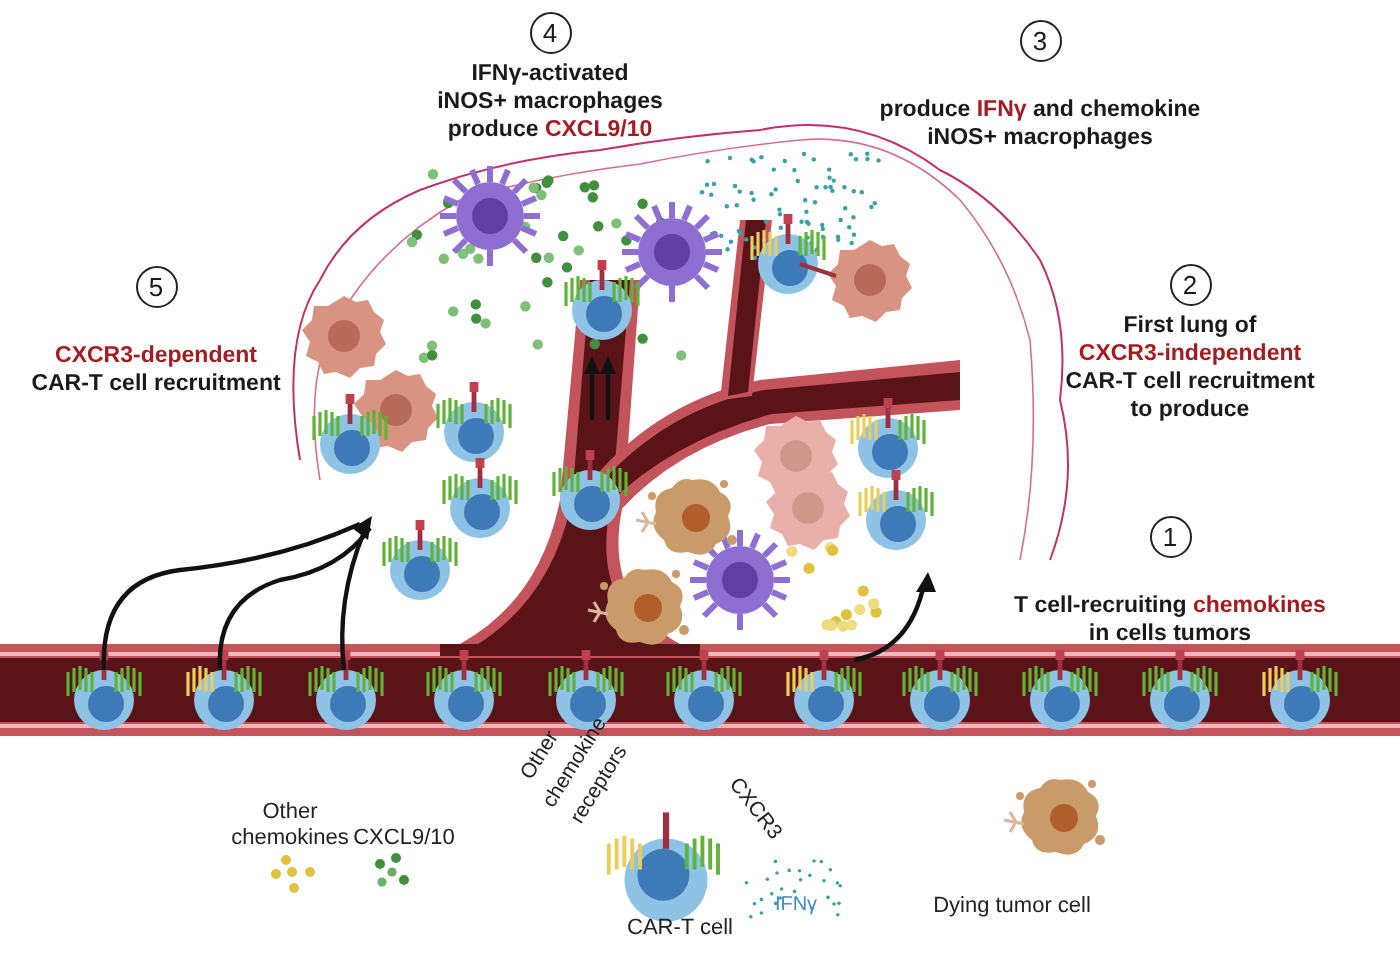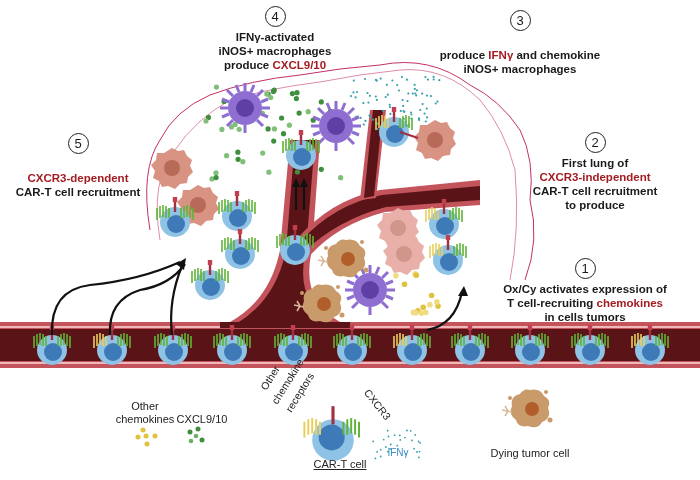--- a/index.html
+++ b/index.html
@@ -367,33 +367,33 @@
 <div class="lbl" style="left:515px;top:132px;width:160px;">
   <span class="num">2</span>
   <span>First lung of</span><br>
   <span class="red">CXCR3-independent</span><br>
   <span>CAR-T cell recruitment</span><br>
   <span>to produce</span>
 </div>
 
 <div class="lbl" style="left:490px;top:258px;width:190px;">
   <span class="num">1</span>
-  <span>Ox/Cy activates expression of</span><br>
+  <br>
   <span>T cell-recruiting </span><span class="red">chemokines</span><br>
   <span>in cells tumors</span>
 </div>
 
 
 <div class="leg" style="left:110px;top:400px;width:70px;">
   <span>Other</span><br>
   <span>chemokines</span>
 </div>
 <div class="leg" style="left:172px;top:413px;width:60px;">CXCL9/10</div>
 
 <div class="rot" style="left:268px;top:380px;transform:rotate(-58deg);">Other</div>
 <div class="rot" style="left:279px;top:394px;transform:rotate(-58deg);">chemokine</div>
 <div class="rot" style="left:293px;top:402px;transform:rotate(-58deg);">receptors</div>
 <div class="rot" style="left:362px;top:382px;transform:rotate(52deg);">CXCR3</div>
 
-<div class="leg" style="left:300px;top:458px;width:80px;text-decoration:underline;">CAR-T cell</div>
+<div class="leg" style="left:300px;top:458px;width:80px;">CAR-T cell</div>
 <div class="leg" style="left:378px;top:446px;width:40px;color:#3a8fc8;font-size:10px;">IFNγ</div>
-<div class="leg" style="left:470px;top:447px;width:120px;">Dying tumor cell</div>
+<div class="leg" style="left:446px;top:447px;width:120px;">Dying tumor cell</div>
 </div>
 
 </body></html>

